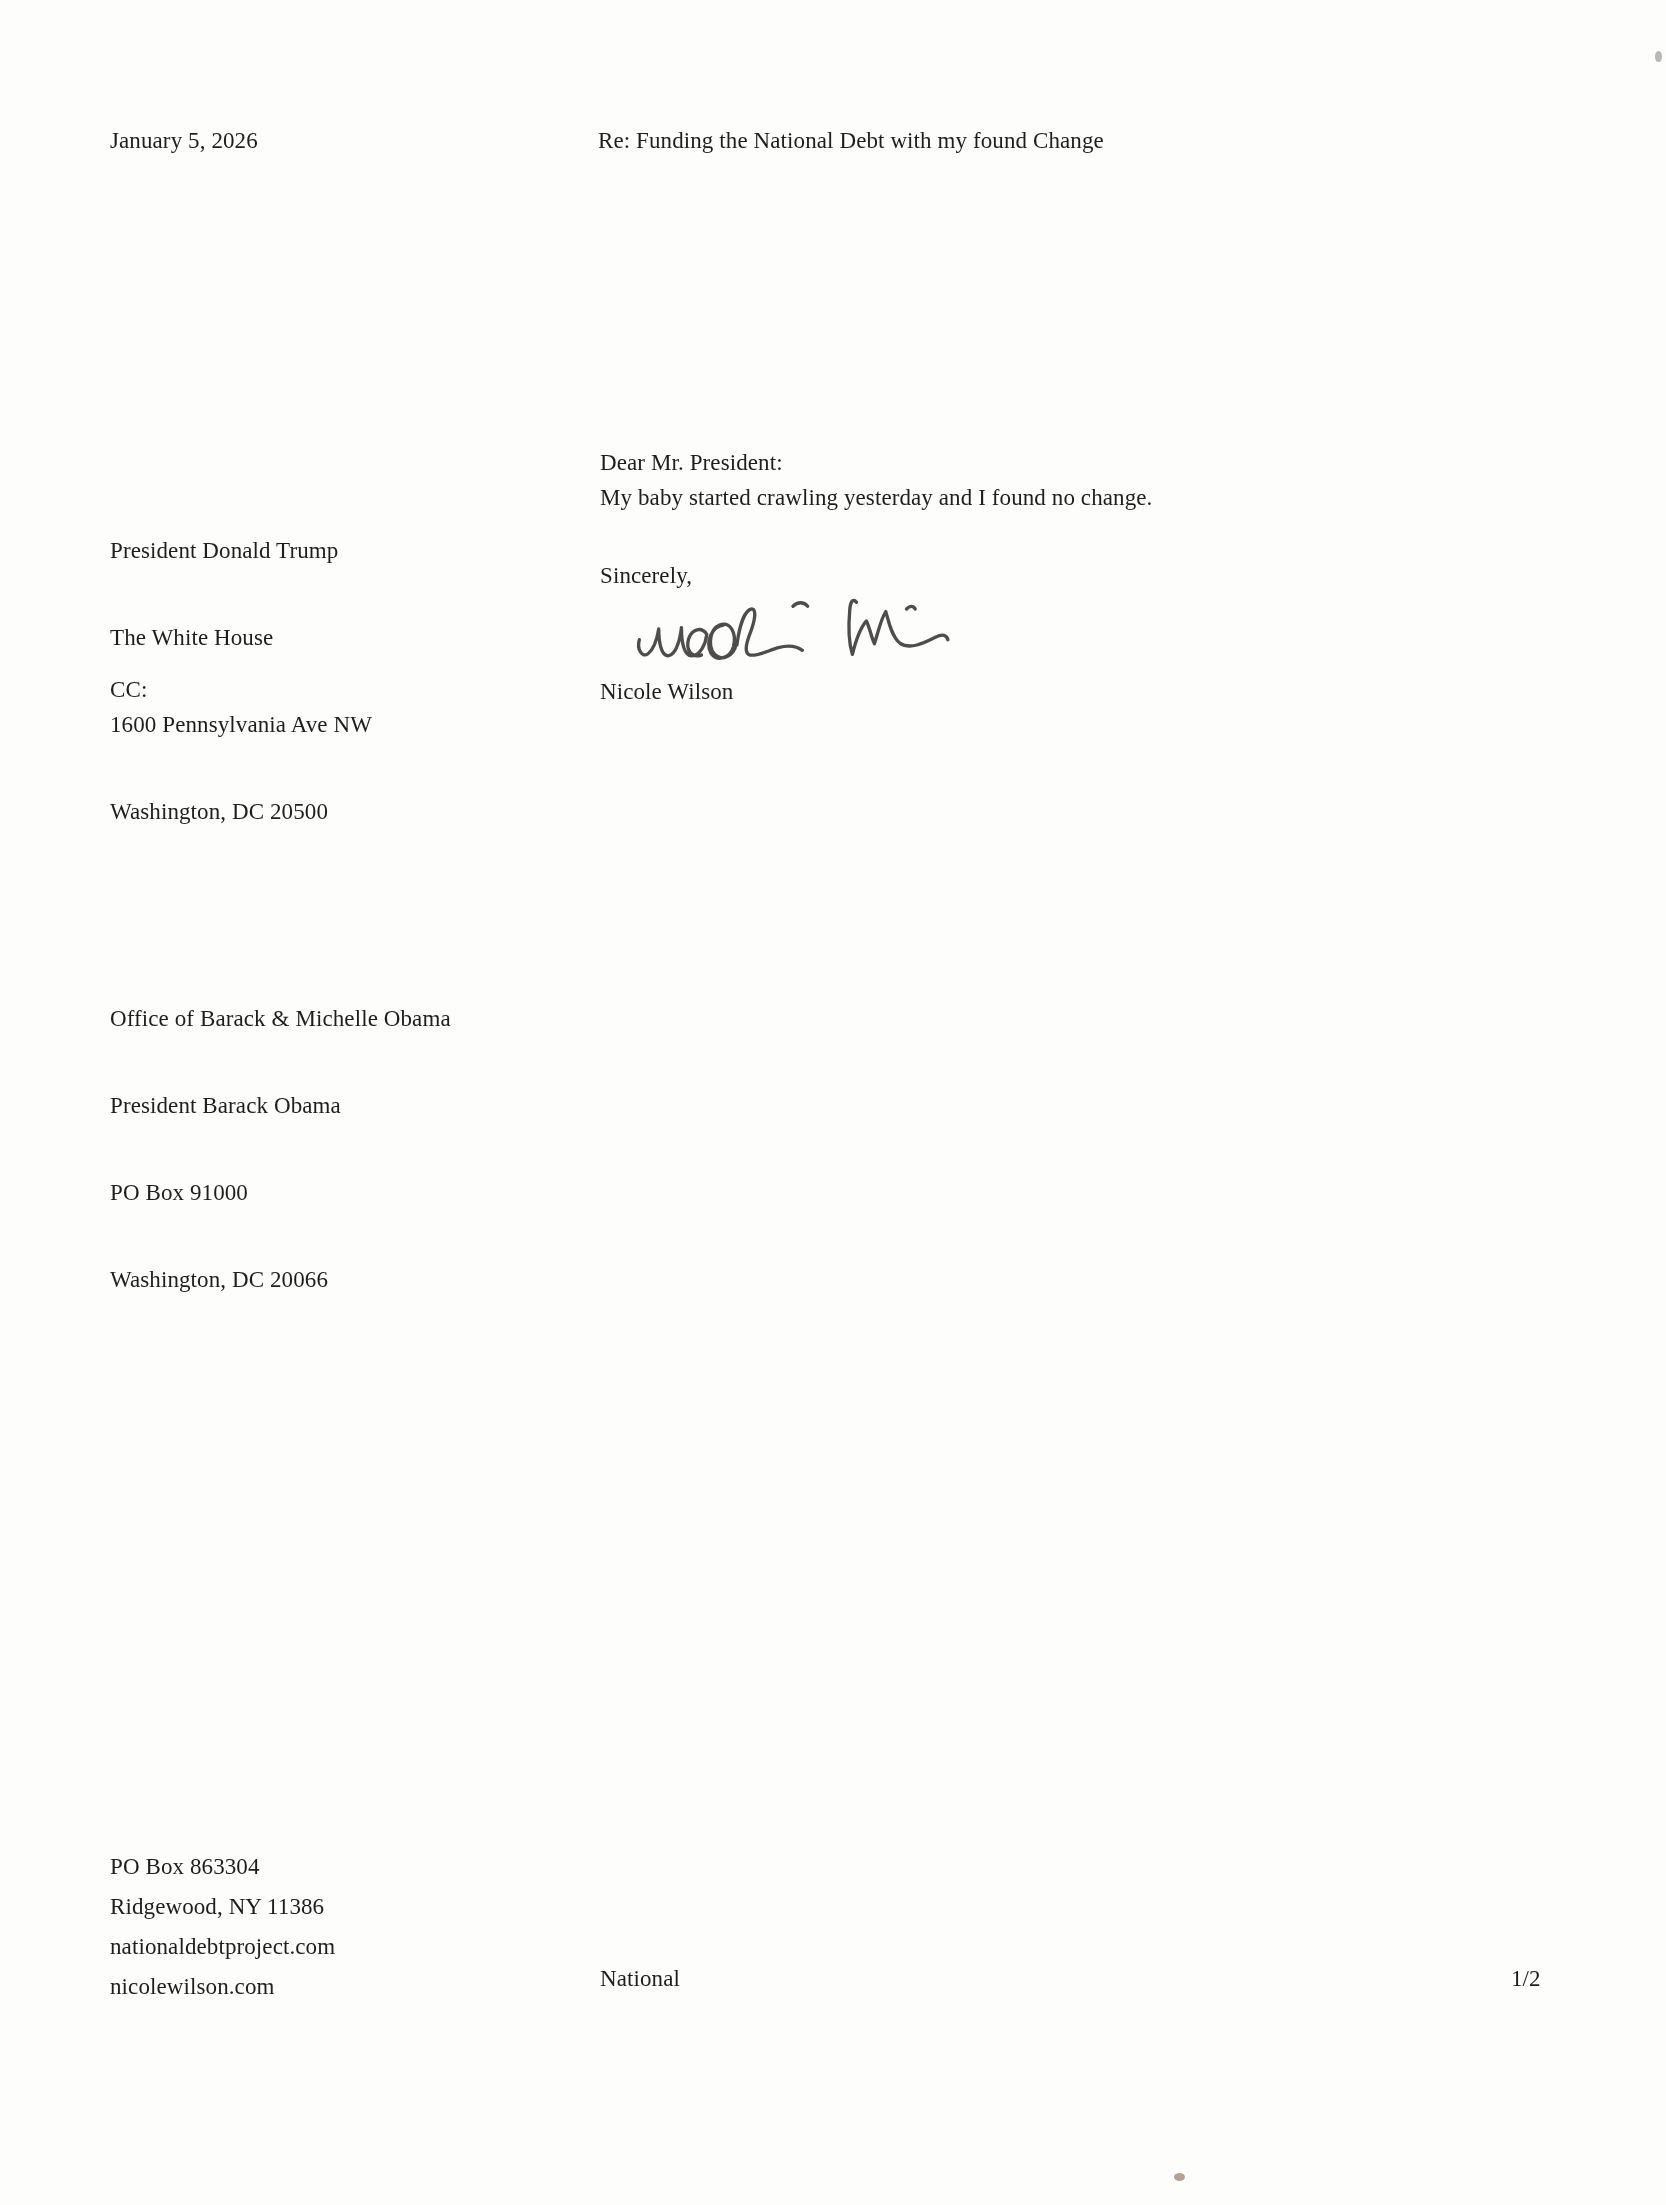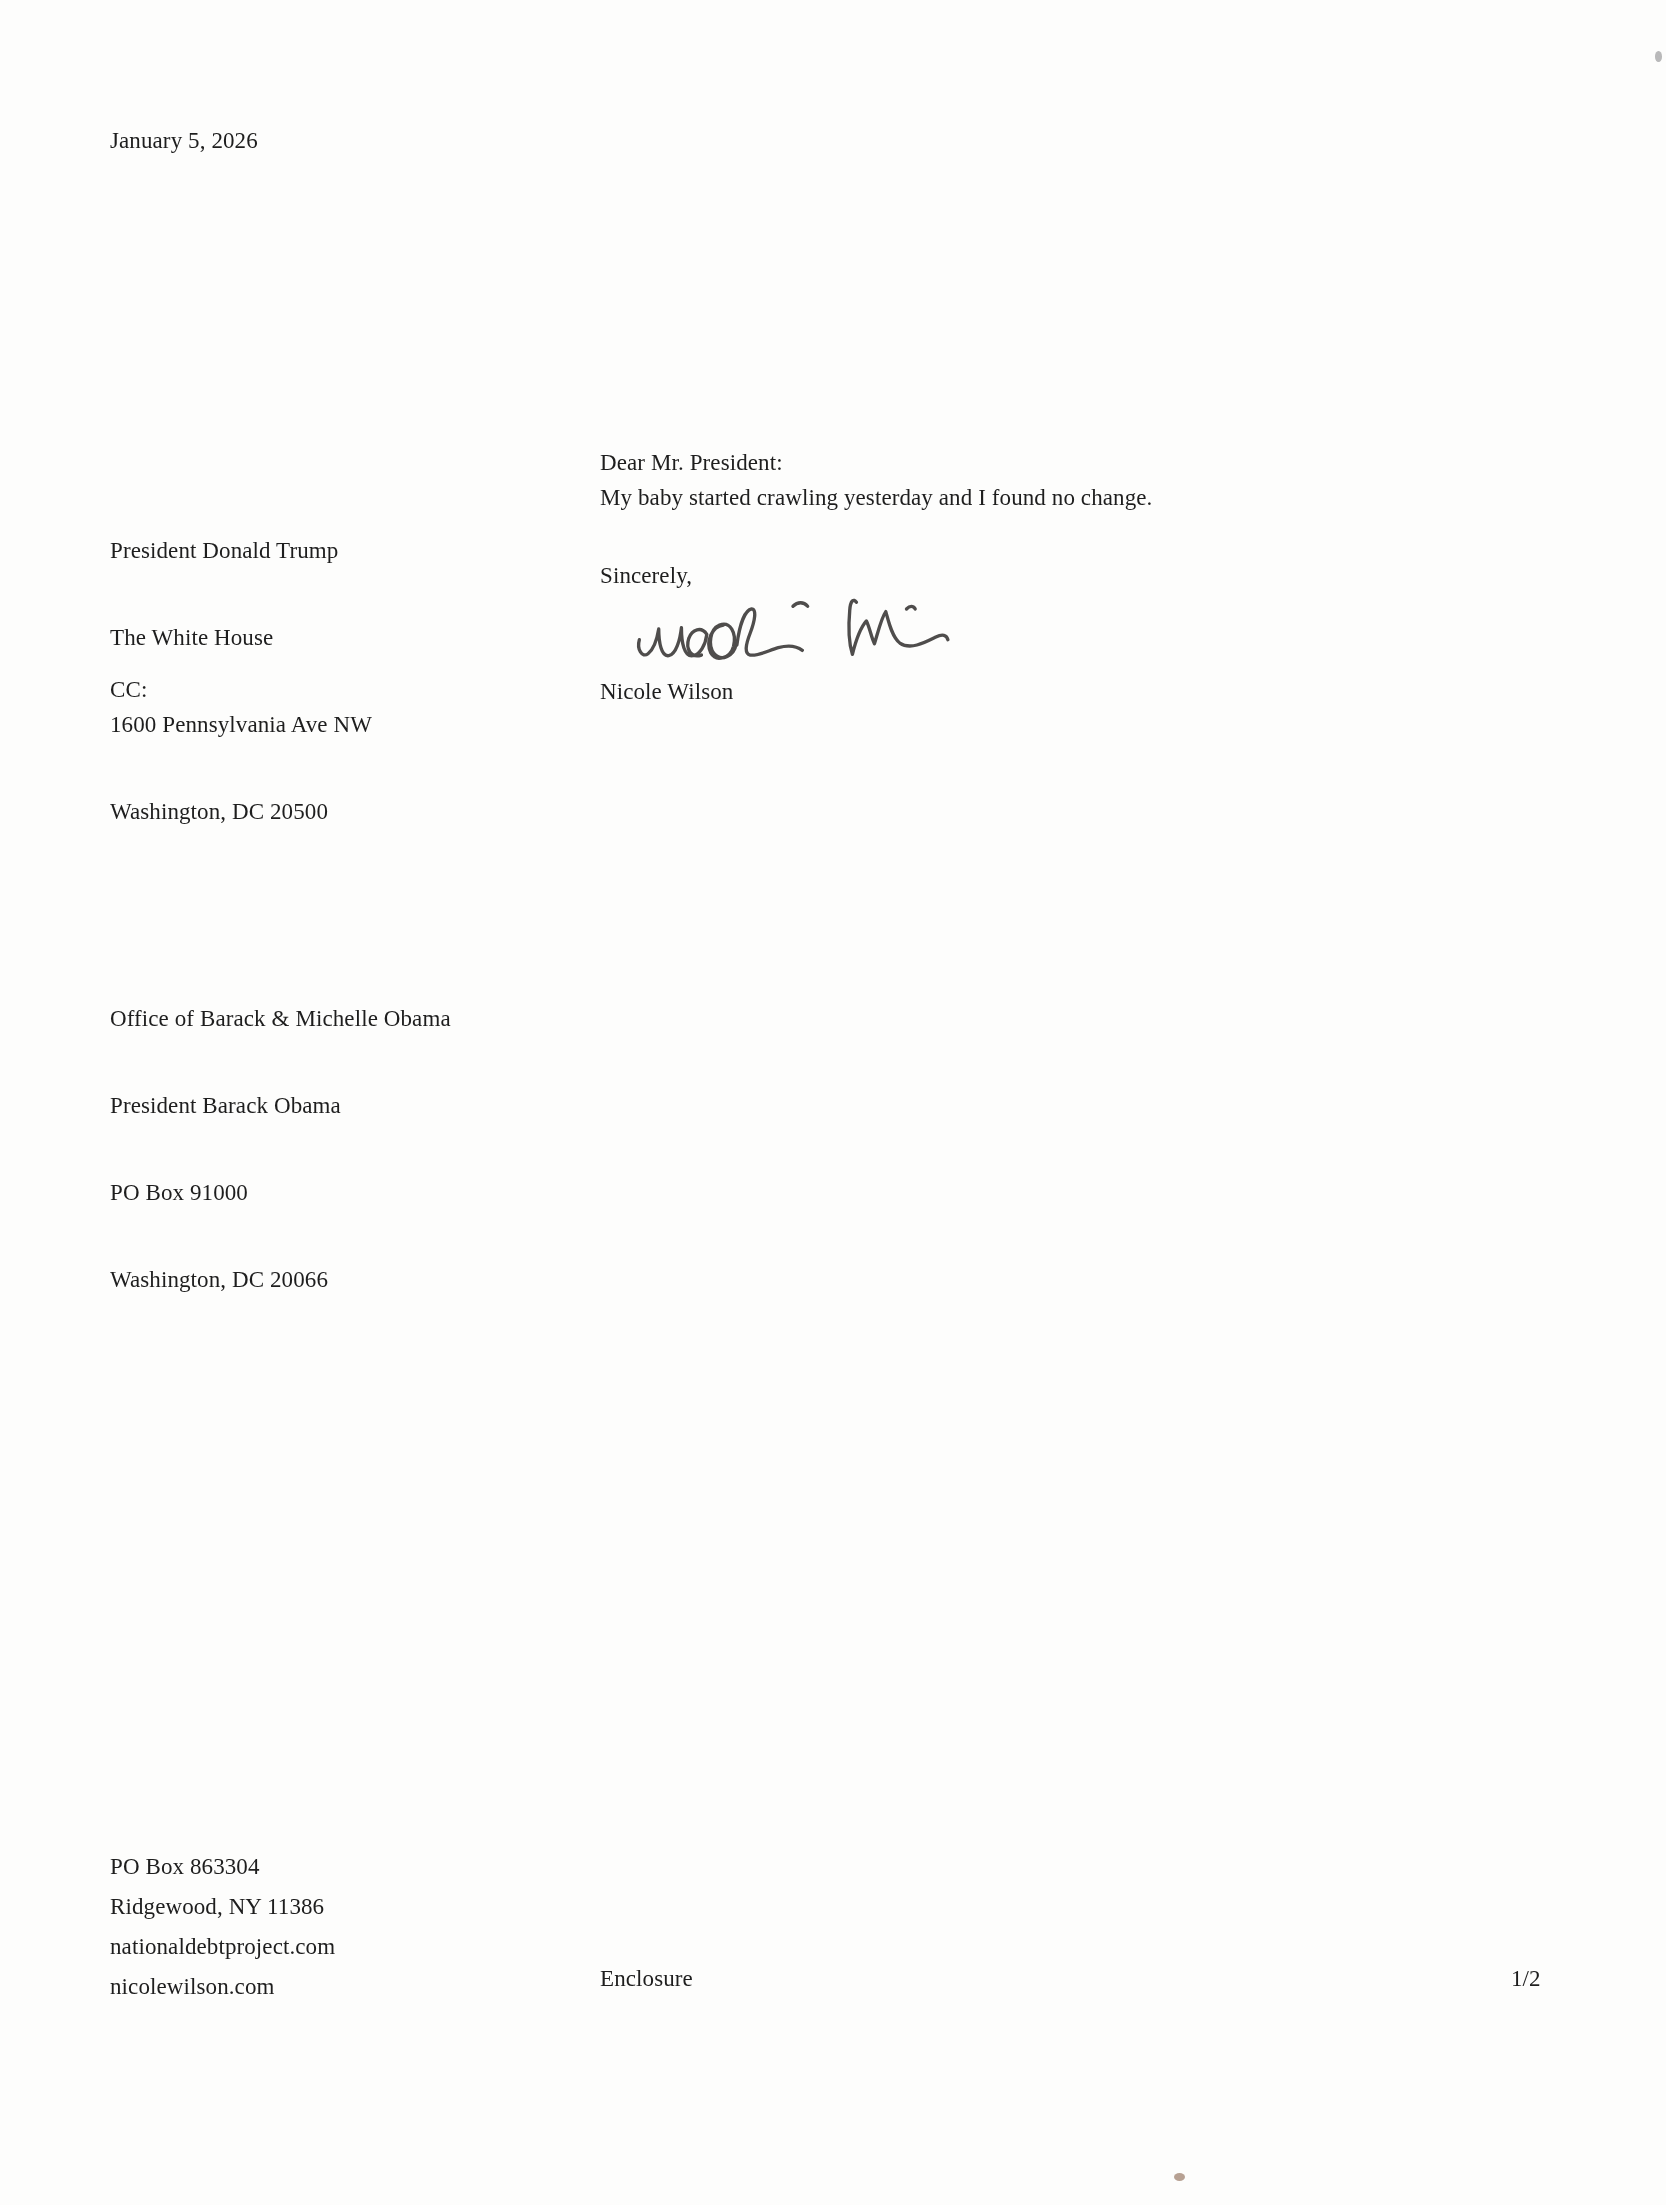--- a/index.html
+++ b/index.html
@@ -31,20 +31,21 @@
   .speck-gray { background: #b9b9ba; }
   .speck-warm { background: #b7a193; }
 </style>
 </head>
 <body>
 
 <div class="page">
 
   <div class="abs single" style="left:110px; top:128px;">January 5, 2026</div>
 
+  <div class="abs single" style="left:598px; top:128px;">Re: Funding the National Debt with my found Change</div>
 
   <div class="abs single" style="left:600px; top:406px;margin-top:44px;">Dear Mr. President:</div>
 
   <div class="abs single" style="left:600px; top:485px;text-align:center;">My baby started crawling yesterday and I found no change.</div>
 
   <div class="abs single" style="left:600px; top:563px;">Sincerely,</div>
 
   <svg class="sig-svg" width="374" height="114" viewBox="0 0 560 170" aria-label="signature">
     <g fill="none" stroke="var(--signature-ink, #4f4d4c)" stroke-width="5" stroke-linecap="round" stroke-linejoin="round">
 
@@ -107,21 +108,21 @@
     <div>Washington, DC 20066</div>
   </div>
 
   <div class="abs footer-block" style="left:110px; top:1847px;">
     <div>PO Box 863304</div>
     <div>Ridgewood, NY 11386</div>
     <div>nationaldebtproject.com</div>
     <div>nicolewilson.com</div>
   </div>
 
-  <div class="abs single" style="left:600px; top:1966px;">Enclosure</div>
+  <div class="abs single" style="left:600px; top:1966px;">National</div>
 
   <div class="abs single" style="left:1511px; top:1966px;">1/2</div>
 
   <div class="speck speck-gray" style="left:1655px; top:51px; width:6.7px; height:10.7px;"></div>
   <div class="speck speck-warm" style="left:1174px; top:2173px; width:10.7px; height:8px;"></div>
 
 </div>
 
 
 </body></html>

